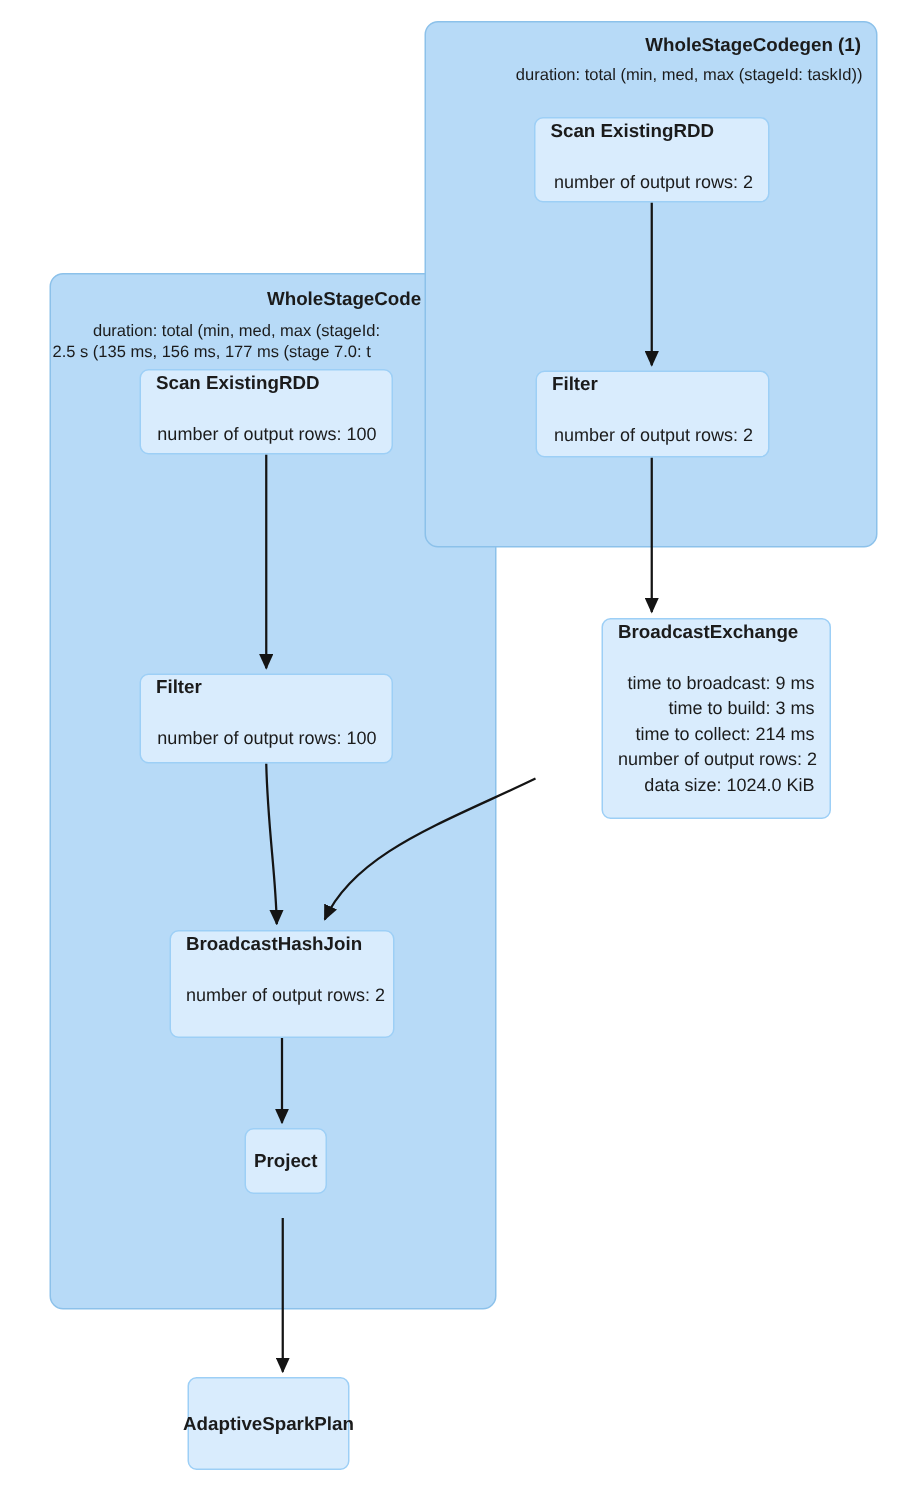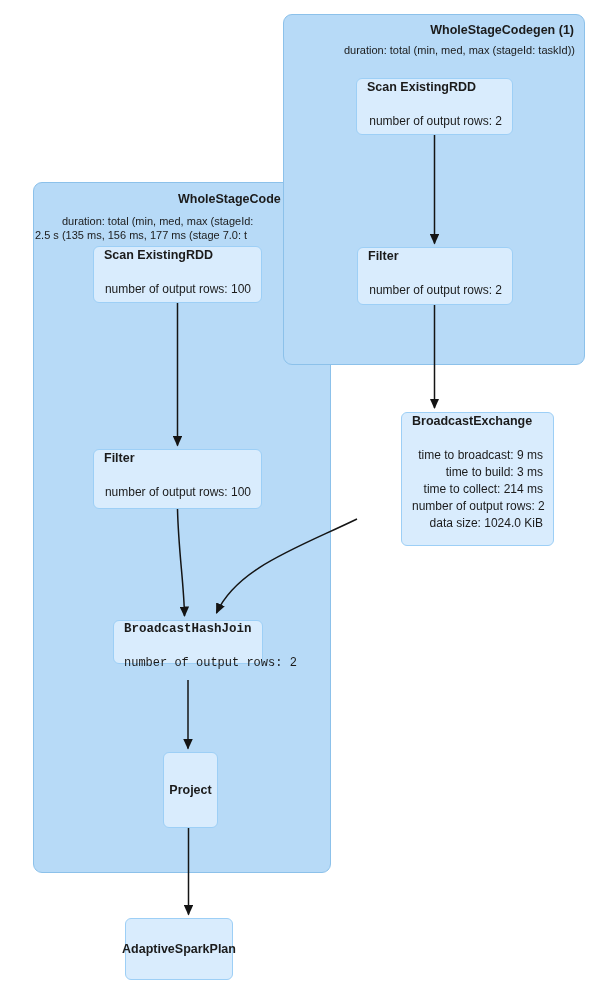--- a/index.html
+++ b/index.html
@@ -55,22 +55,22 @@
   .node-title{font-size:12.5px;font-weight:bold;line-height:16px;white-space:nowrap;}
   .node-metrics{margin-top:18px;text-align:right;}
   .metric{font-size:12px;line-height:17px;white-space:nowrap;}
   .node.label-only{display:flex;align-items:center;justify-content:center;padding:0;}
 
   .n-scan1{left:356px;top:78px;width:157px;height:57px;}
   .n-filter1{left:357px;top:247px;width:156px;height:58px;}
   .n-scan2{left:93px;top:246px;width:169px;height:57px;}
   .n-filter2{left:93px;top:449px;width:169px;height:60px;}
   .n-bexchange{left:357px;top:412px;width:153px;height:134px;margin-left:44px;}
-  .n-bhj{left:113px;top:620px;width:150px;height:44px;font-family:Liberation Mono, monospace;}
-  .n-project{left:163px;top:752px;width:55px;height:76px;}
+  .n-bhj{left:113px;top:620px;width:150px;height:72px;}
+  .n-project{left:163px;top:752px;width:55px;height:44px;}
   .n-asp{left:125px;top:918px;width:108px;height:62px;}
 
   svg.edges{position:absolute;left:0;top:0;z-index:3;pointer-events:none;}
   svg.edges path.edge{fill:none;stroke:var(--arrow);stroke-width:1.5px;}
 </style>
 </head>
 <body>
 
 <div class="canvas">
 

